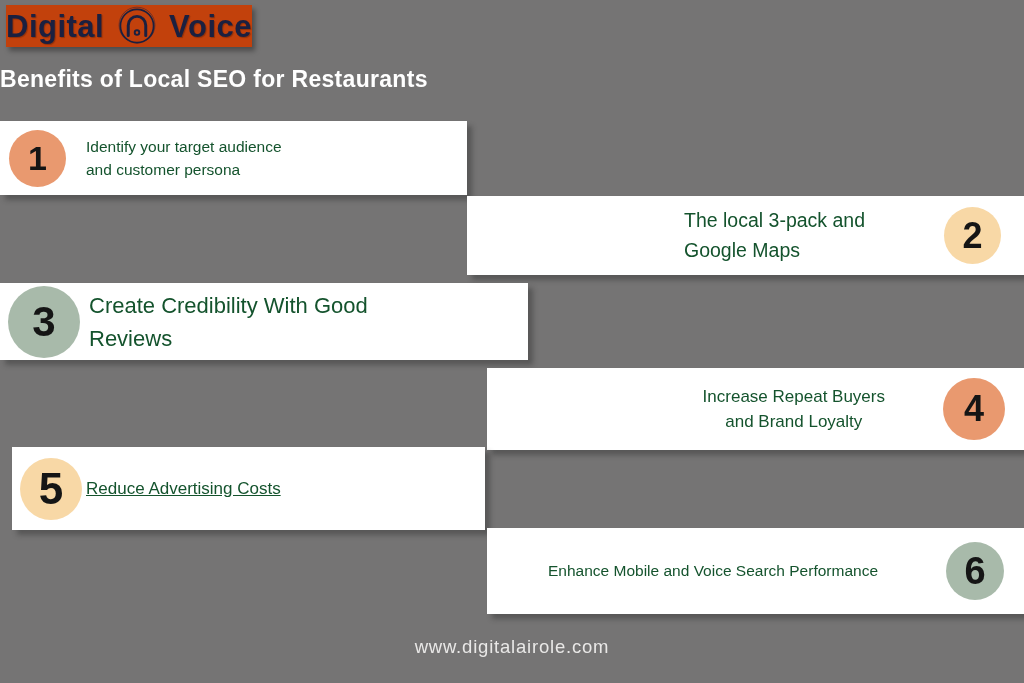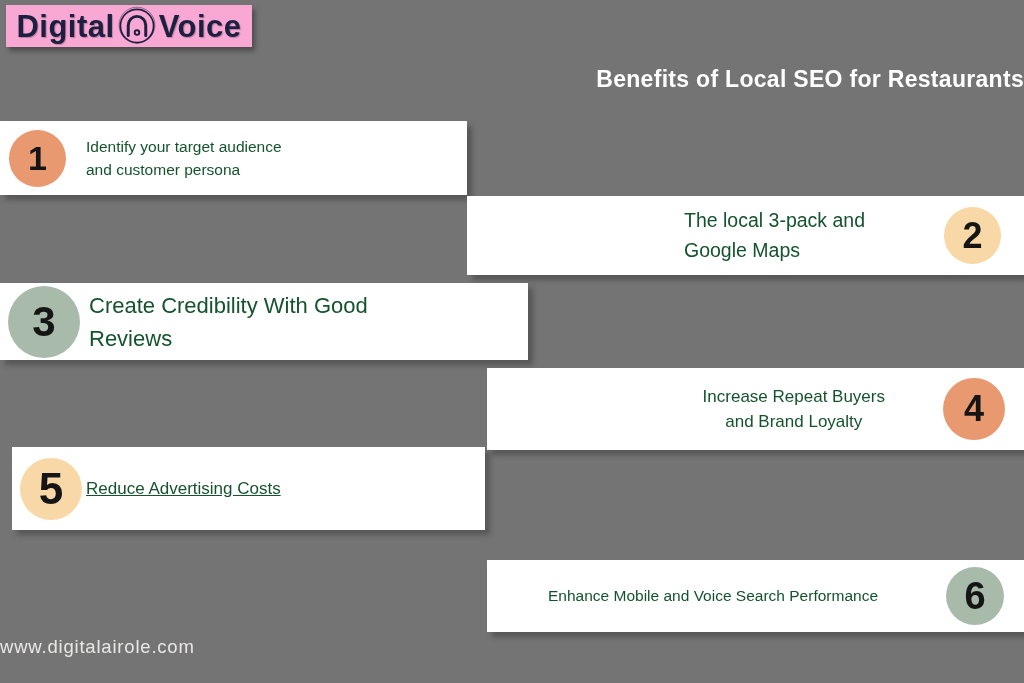--- a/index.html
+++ b/index.html
@@ -10,35 +10,35 @@
     position:relative;
     width:1024px; height:683px;
     background:#757474;
     overflow:hidden;
   }
 
   
   .logo-box {
     position:absolute; left:6px; top:5px;
     width:246px; height:42px;
-    background:#f9a8d4;
-    display:flex; align-items:center; justify-content:center;
+    background:#c2410c;
+    display:flex; align-items:center; justify-content:space-between;
     box-shadow:3px 4px 5px rgba(0,0,0,0.35);
   }
   .logo-text {
     font-size:31px; font-weight:bold; color:#1b2040;
     letter-spacing:0.5px; line-height:1;
     text-shadow:1px 1px 1px rgba(0,0,0,0.25);
   }
   .logo-icon { width:42px; height:42px; margin:0 1px; flex:0 0 auto; }
 
   
   .title {
     position:absolute; top:66px; left:0; right:0;
-    text-align:right;
+    text-align:left;
     color:#ffffff; font-size:23px; font-weight:bold;
     letter-spacing:0.3px;
   }
 
   
   .bar {
     position:absolute;
     background:#ffffff;
     display:flex; align-items:center;
     box-shadow:5px 5px 5px rgba(50,50,50,0.45);
@@ -72,27 +72,28 @@
   .bar3 .item-text { font-size:22px; margin-left:9px; }
 
   .bar4 { left:487px; top:368px; width:537px; height:82px; }
   .bar4 .item-text { font-size:17px; margin-left:auto; margin-right:58px; text-align:center; }
   .bar4 .badge { width:62px; height:62px; font-size:36px; margin-right:19px; }
 
   .bar5 { left:12px; top:447px; width:473px; height:83px; padding-left:8px; }
   .bar5 .badge { width:62px; height:62px; font-size:44px; }
   .bar5 .item-text { font-size:17px; margin-left:4px;text-decoration:underline; }
 
-  .bar6 { left:487px; top:528px; width:537px; height:72px;margin-top:32px; }
+  .bar6 { left:487px; top:528px; width:537px; height:86px; }
   .bar6 .item-text { font-size:15.5px; margin-left:41px; }
   .bar6 .badge { width:58px; height:58px; font-size:38px; margin-left:auto; margin-right:20px; }
 
   
   .footer {
     position:absolute; top:636px; left:0; right:0;
+    text-align:center;
     color:#e9e8e7; font-size:18.5px; letter-spacing:0.8px;
   }
 </style>
 </head>
 <body>
 
 <div class="canvas">
 
   <div class="logo-box">
     <span class="logo-text">Digital</span>

